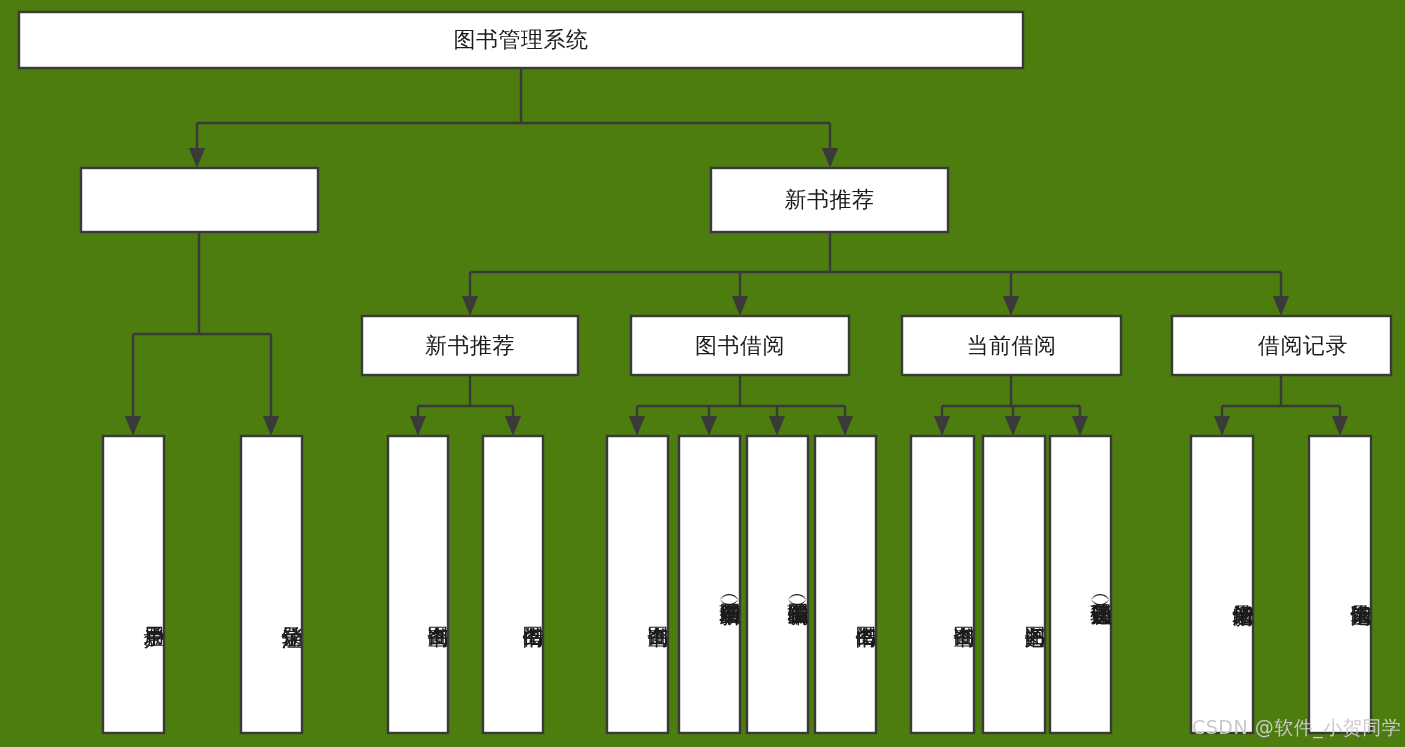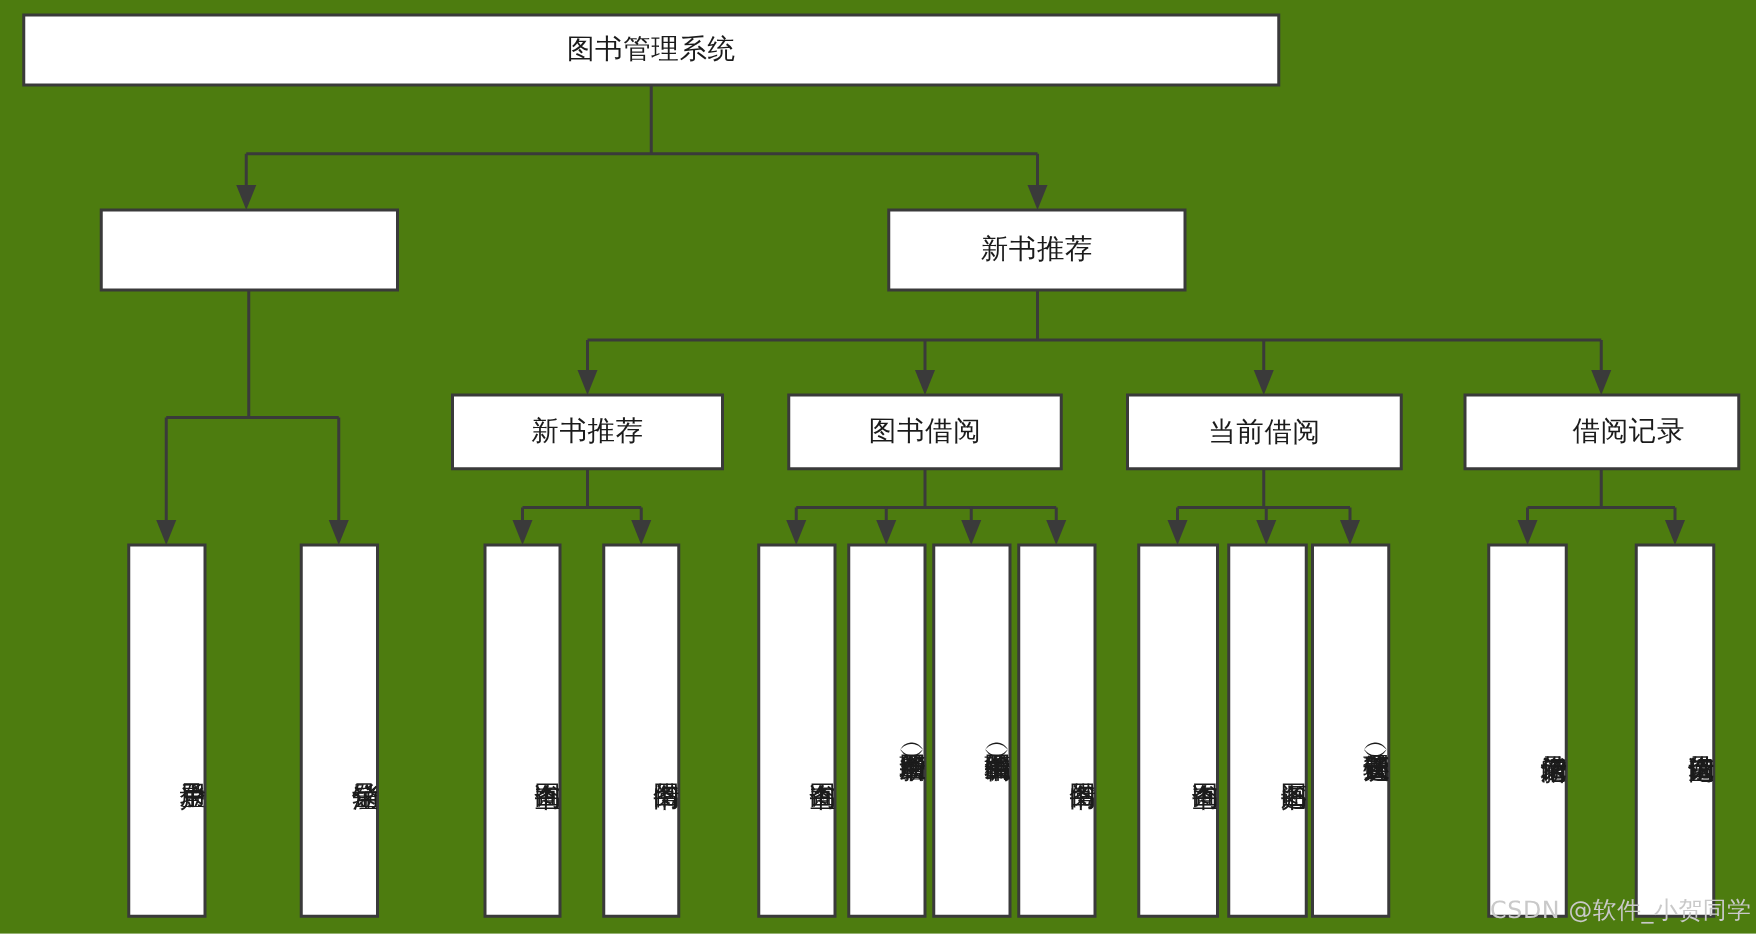--- a/index.html
+++ b/index.html
@@ -183,21 +183,21 @@
     <rect class="node-rect" x="1191" y="436" width="62" height="297"></rect>
     <rect class="node-rect" x="1309" y="436" width="62" height="297"></rect>
   </svg>
 
   <div class="node-label-h" style="left:19px; top:12px; width:1004px; height:56px;">图书管理系统</div>
 
   <div class="node-label-h" style="left:711px; top:168px; width:237px; height:64px;">新书推荐</div>
 
   <div class="node-label-h" style="left:362px; top:316px; width:216px; height:59px;">新书推荐</div>
   <div class="node-label-h" style="left:631px; top:316px; width:218px; height:59px;">图书借阅</div>
-  <div class="node-label-h" style="left:902px; top:316px; width:219px; height:59px;font-family:Liberation Serif, serif;">当前借阅</div>
+  <div class="node-label-h" style="left:902px; top:316px; width:219px; height:59px;">当前借阅</div>
   <div class="node-label-h" style="left:1172px; top:316px; width:262px; height:59px;">借阅记录</div>
 
   <div class="node-label-v" style="left:103px; top:505px; width:61px; height:210px;">用户登录</div>
   <div class="node-label-v" style="left:241px; top:505px; width:61px; height:210px;">注销登录</div>
 
   <div class="node-label-v" style="left:388px; top:505px; width:60px; height:210px;">查询图书</div>
   <div class="node-label-v" style="left:483px; top:505px; width:60px; height:210px;">借阅图书</div>
 
   <div class="node-label-v" style="left:607px; top:505px; width:61px; height:210px;">查询图书</div>
   <div class="node-label-v" style="left:679px; top:444px; width:61px; height:286px;">新增图书（管理员）</div>

